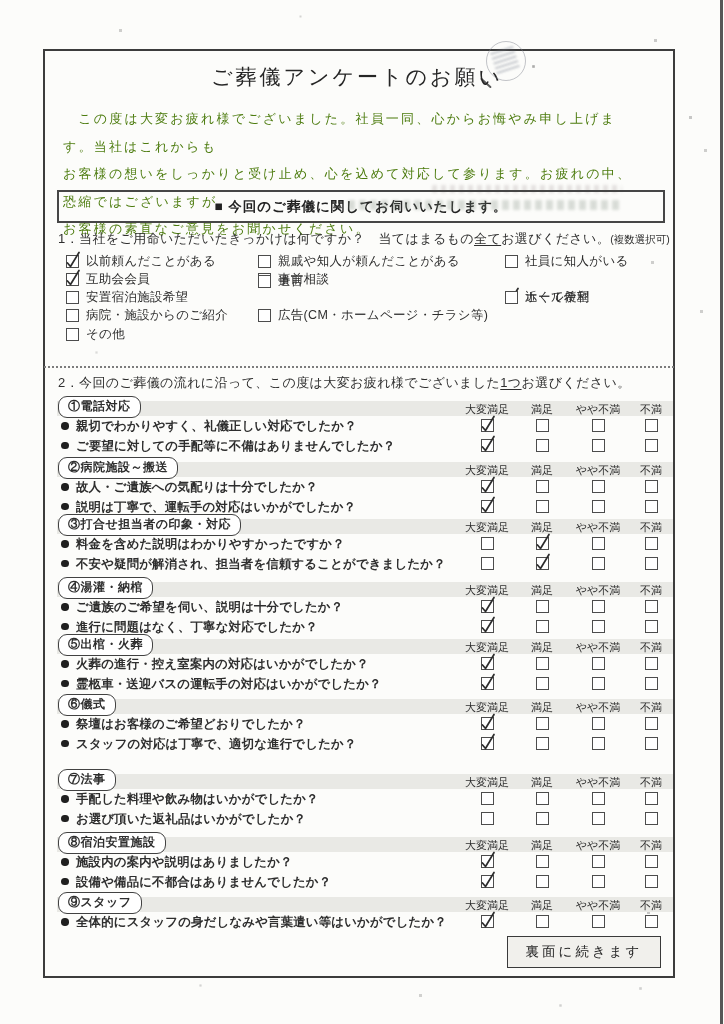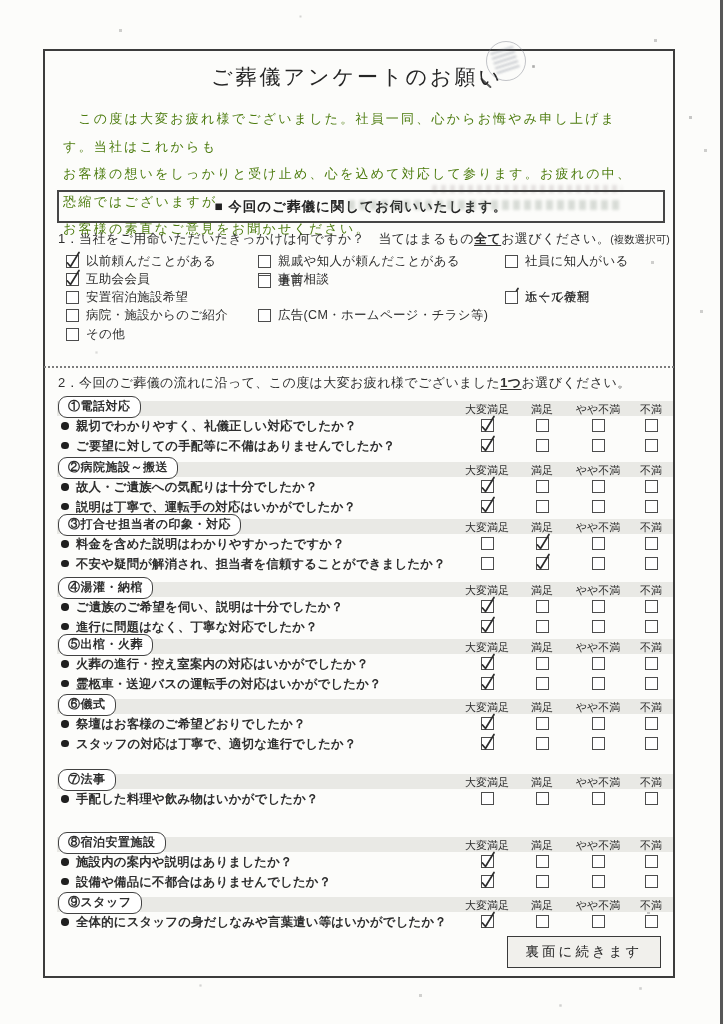--- a/index.html
+++ b/index.html
@@ -32,21 +32,21 @@
          font-family:Liberation Serif, serif;font-weight:500;font-size:21px;
          letter-spacing:3px;color:#262626;}
   .intro{position:absolute;left:63px;top:105px;width:575px;font-family:"Liberation Serif",serif;
          font-size:13px;line-height:27.5px;letter-spacing:2.2px;color:#4d7c0f;}
   .banner{position:absolute;left:57px;top:190px;width:604px;height:29px;border:2px solid #464646;
           display:flex;align-items:center;justify-content:center;font-size:13.5px;font-weight:bold;
           letter-spacing:1px;color:#222;}
   .q-head{position:absolute;font-size:13px;color:#2f2f2f;letter-spacing:.4px;white-space:nowrap;}
   #q1-head{left:58px;top:230px;}
   #q2-head{left:58px;top:374px;}
-  .q-head .ul{font-weight:bold;text-decoration:underline;text-underline-offset:2px;}
+  .q-head .ul{font-weight:normal;text-decoration:underline;text-underline-offset:2px;}
   .q-head .note{font-size:10.5px;letter-spacing:0;}
   .cb{position:relative;display:inline-block;width:13px;height:13px;border:1.7px solid #4c4c4c;
       background:#fff;box-sizing:border-box;flex:0 0 auto;}
   .check{position:absolute;left:-2px;top:-7px;width:17px;height:21px;overflow:visible;}
   .check path{fill:none;stroke:#2c2c2c;stroke-width:1.7;stroke-linecap:round;stroke-linejoin:round;}
   .q1-item{position:absolute;display:flex;align-items:center;gap:7px;height:16px;}
   .q1-item .lbl{font-size:12.5px;white-space:nowrap;letter-spacing:.3px;}
   .dotted{position:absolute;left:44px;top:366px;width:630px;border-top:2px dotted #7c7c7c;}
   .sec{position:absolute;left:57px;width:616px;}
   .band{position:absolute;left:0;top:0;width:100%;height:15px;background:#e9e9e5;}
@@ -409,20 +409,28 @@
     <div class="rows">
   <div class="qrow">
     <span class="bullet"></span>
     <span class="qtext">手配した料理や飲み物はいかがでしたか？</span>
   <span class="cb cell" style="left: 423.5px;"></span>
             <span class="cb cell" style="left: 478.5px;"></span>
             <span class="cb cell" style="left: 534.5px;"></span>
             <span class="cb cell" style="left: 587.5px;"></span>
           </div>
 
+  <div class="qrow">
+    <span class="bullet"></span>
+    <span class="qtext">お選び頂いた返礼品はいかがでしたか？</span>
+  <span class="cb cell" style="left: 423.5px;"></span>
+            <span class="cb cell" style="left: 478.5px;"></span>
+            <span class="cb cell" style="left: 534.5px;"></span>
+            <span class="cb cell" style="left: 587.5px;"></span>
+          </div>
 </div>
   </div>
 
   <div class="sec" style="top: 837px;">
     <div class="band">
           <span class="hcol" style="left: 398px;">大変満足</span>
           <span class="hcol" style="left: 453px;">満足</span>
           <span class="hcol" style="left: 509px;">やや不満</span>
           <span class="hcol" style="left: 562px;">不満</span>
         </div>

